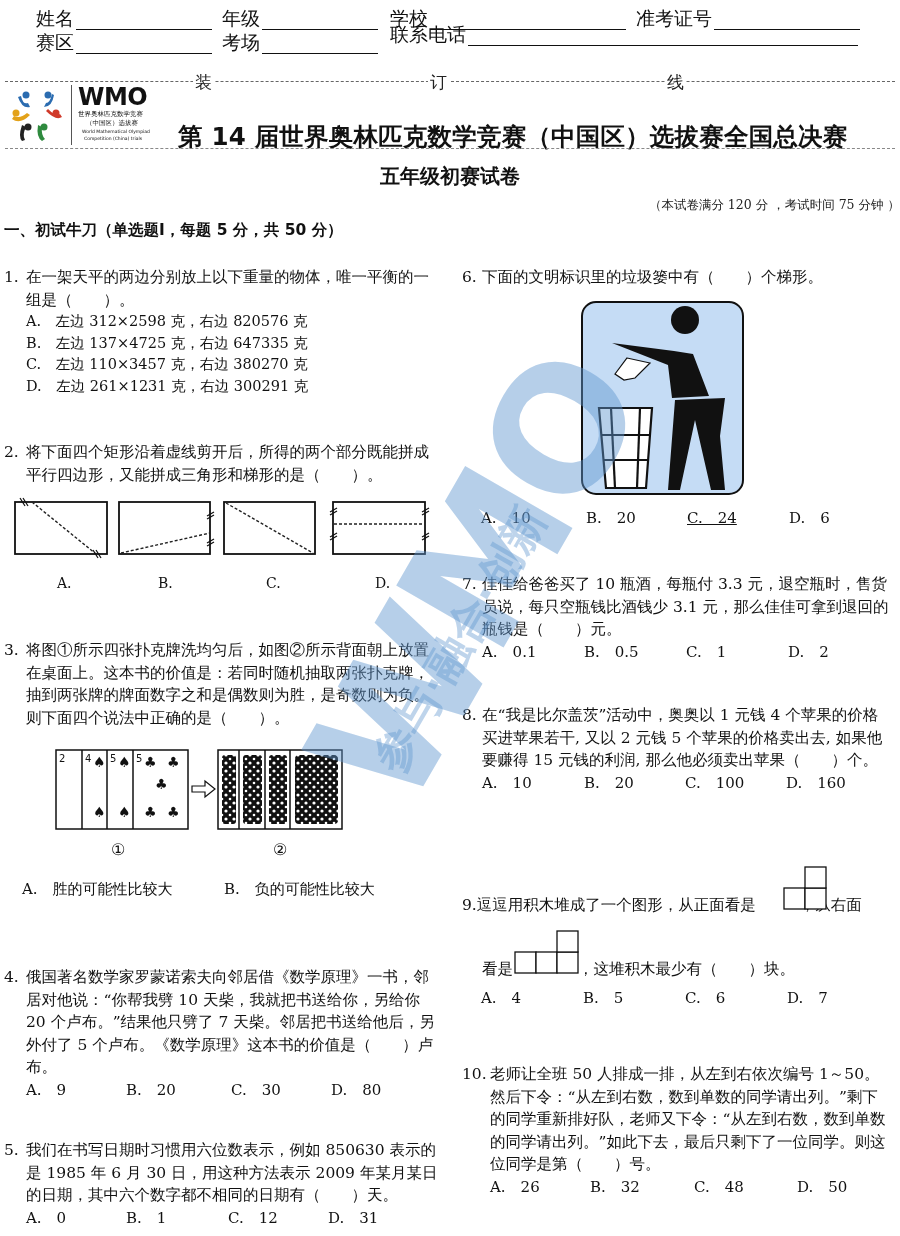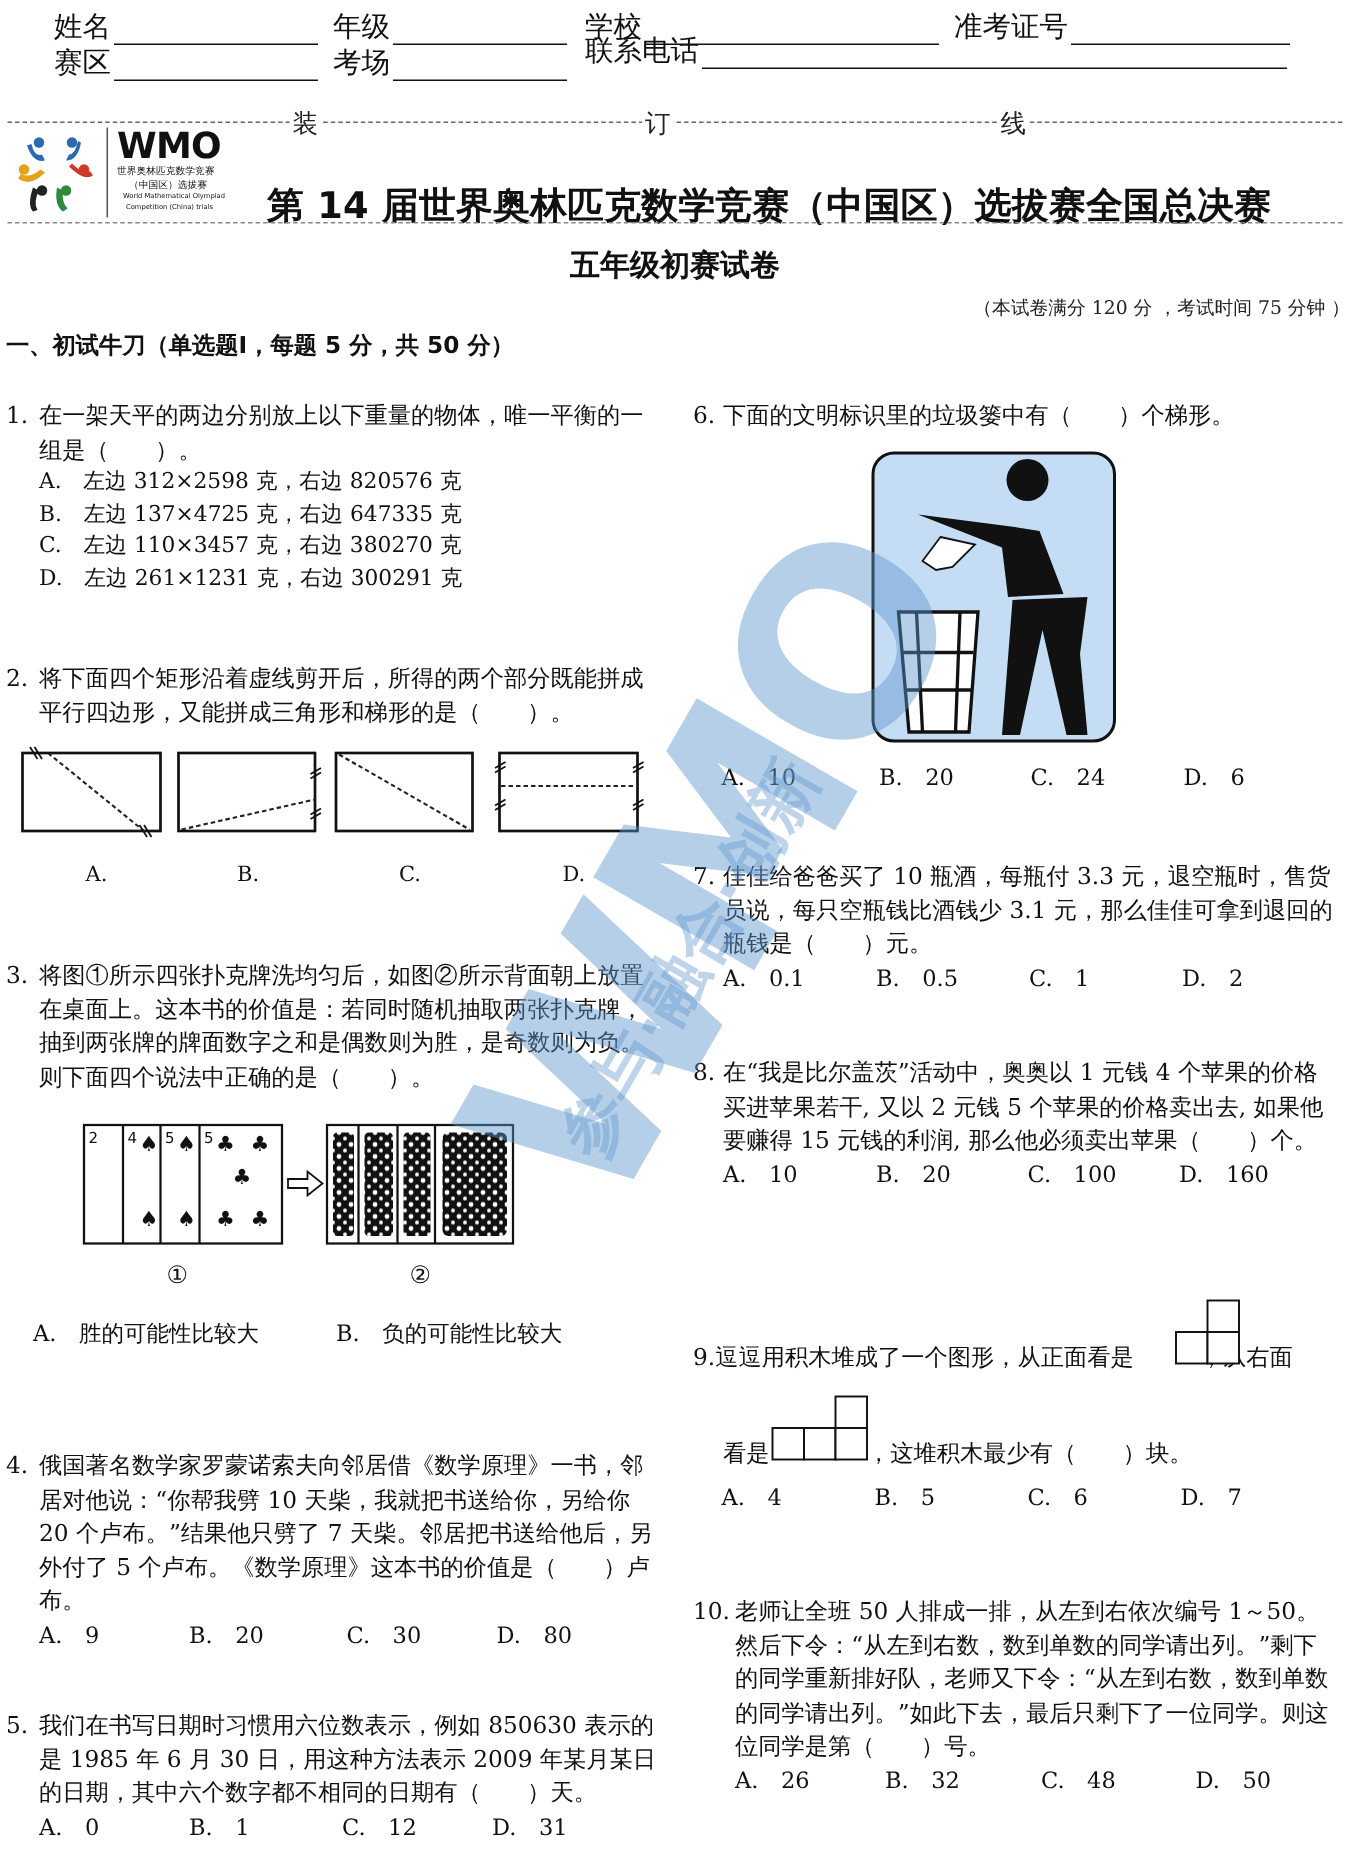--- a/index.html
+++ b/index.html
@@ -227,21 +227,21 @@
     <path d="M19 108 L72 108 L66 188 L26 188 Z"></path>
     <line x1="31" y1="108" x2="35" y2="188"></line>
     <line x1="60" y1="108" x2="57" y2="188"></line>
     <line x1="22" y1="135" x2="69" y2="135"></line>
     <line x1="24" y1="160" x2="68" y2="160"></line>
   </g>
 </svg>
 <div class="abs opts" style="left:481px; top:507px; width:400px;">
   <span class="opt" style="width:105px;">A.　10</span>
   <span class="opt" style="width:101px;">B.　20</span>
-  <span class="opt" style="width:102px;">C.　24</span>
+  <span class="opt" style="width:102px;text-decoration:underline;">C.　24</span>
   <span class="opt">D.　6</span>
 </div>
 
 <div class="q" style="left:462px; top:573px; width:430px;">
   <span class="num">7.</span>
   <div class="body" style="padding-left:20px;">佳佳给爸爸买了 10 瓶酒，每瓶付 3.3 元，退空瓶时，售货员说，每只空瓶钱比酒钱少 3.1 元，那么佳佳可拿到退回的瓶钱是（　　）元。</div>
   <div class="body opts" style="padding-left:20px;">
     <span class="opt" style="width:102px;">A.　0.1</span>
     <span class="opt" style="width:102px;">B.　0.5</span>
     <span class="opt" style="width:102px;">C.　1</span>

